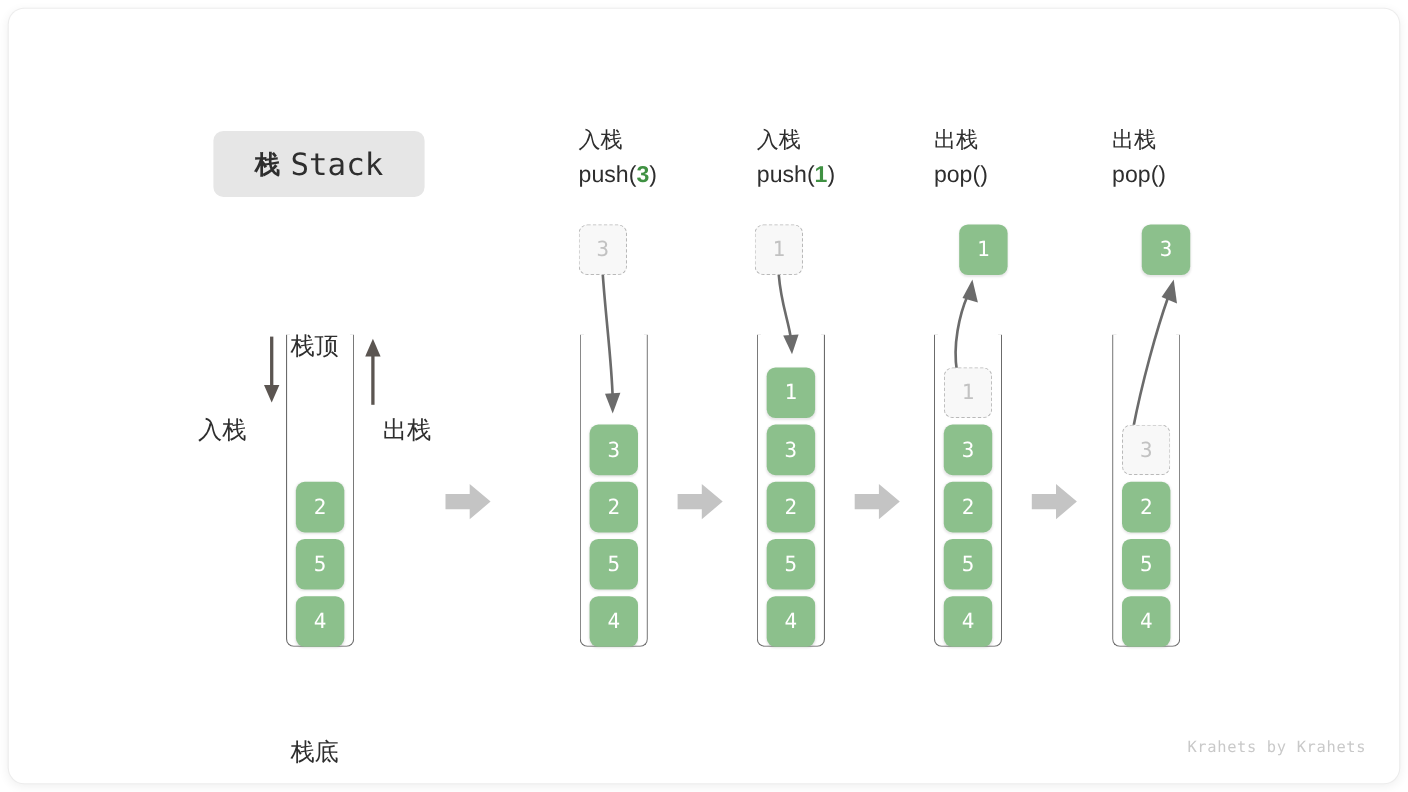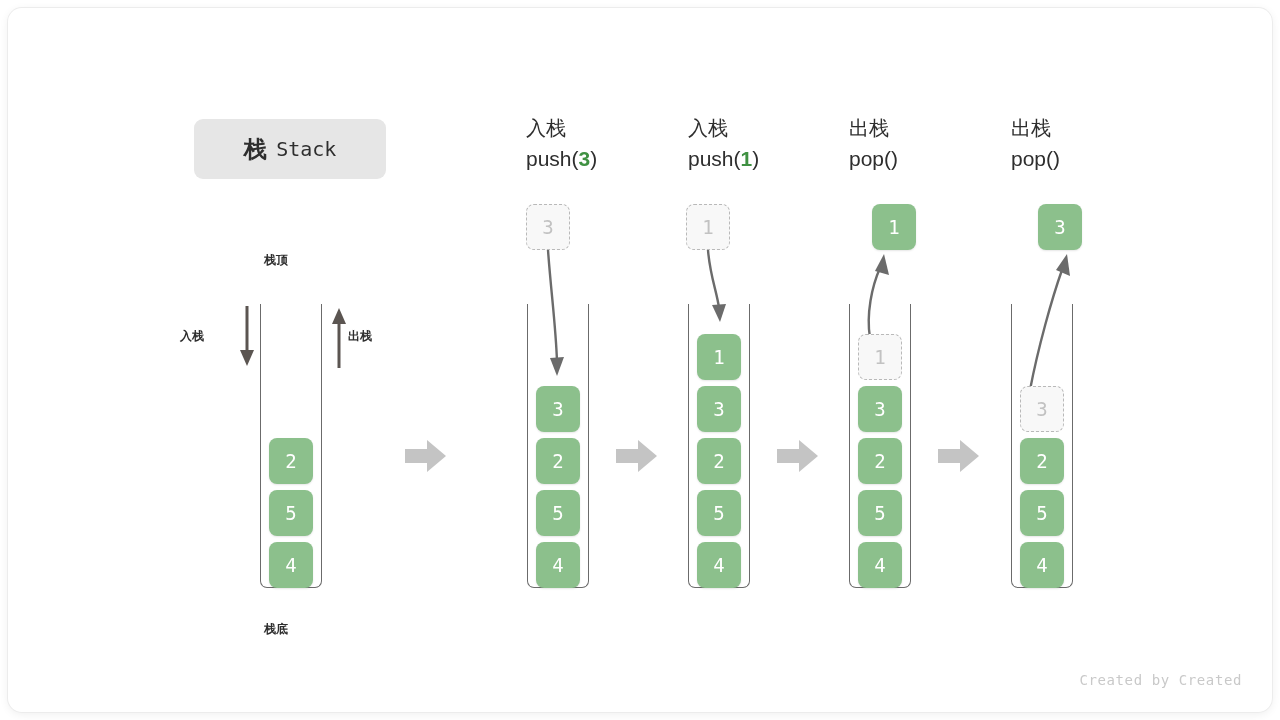--- a/index.html
+++ b/index.html
@@ -24,26 +24,27 @@
   #title-badge {
     left: 186px; top: 111px;
     width: 192px; height: 60px;
     background: #e6e6e6;
     border-radius: 9px;
     display: flex; align-items: center; justify-content: center;
     gap: 9px;
     color: #2e2e2e;
   }
   #title-badge .cjk { font-size: 23px; font-weight: bold; letter-spacing: .5px; }
-  #title-badge .mono { font-family: "DejaVu Sans Mono", monospace; font-size: 20px; font-weight: 500; }
+  #title-badge .mono { font-family: "DejaVu Sans Mono", monospace; font-size: 28px; font-weight: 500; }
 
   
   .cap {
-    font-size: 12px; font-weight: bold; color: #2e2e2e;
+    font-size: 22px; font-weight: normal; color: #2e2e2e;
     white-space: nowrap;
+    margin-top: 48px;
   }
 
   
   .col-head { white-space: nowrap; }
   .col-head .l1 {
     font-size: 20px; color: #2e2e2e; line-height: 30px;
     font-family: "Liberation Sans", sans-serif;
   }
   .col-head .l2 {
     font-size: 21px; color: #2e2e2e; line-height: 32px;
@@ -214,15 +215,15 @@
     <polygon points="59,2 48,18 62,24" fill="#6b6b6b"></polygon>
   </svg>
 
   <div class="abs stack-box" style="left:1003px; top:296px; height:284px;">
     <div class="cell ghost" style="left:8px; top:82px;">3</div>
     <div class="cell solid" style="left:8px; top:134px;">2</div>
     <div class="cell solid" style="left:8px; top:186px;">5</div>
     <div class="cell solid" style="left:8px; top:238px;">4</div>
   </div>
 
-  <div class="abs" id="watermark">Created by Created</div>
+  <div class="abs" id="watermark">Krahets by Krahets</div>
 
 </div>
 
 </body></html>

